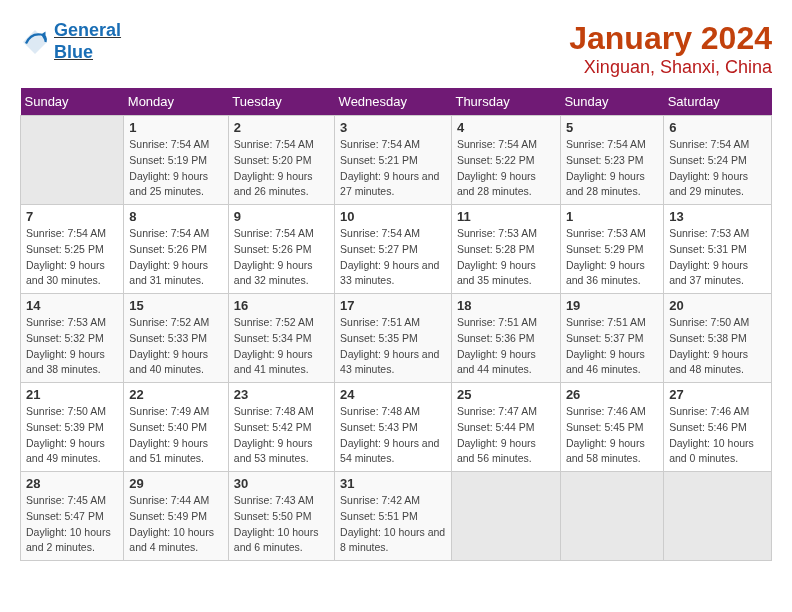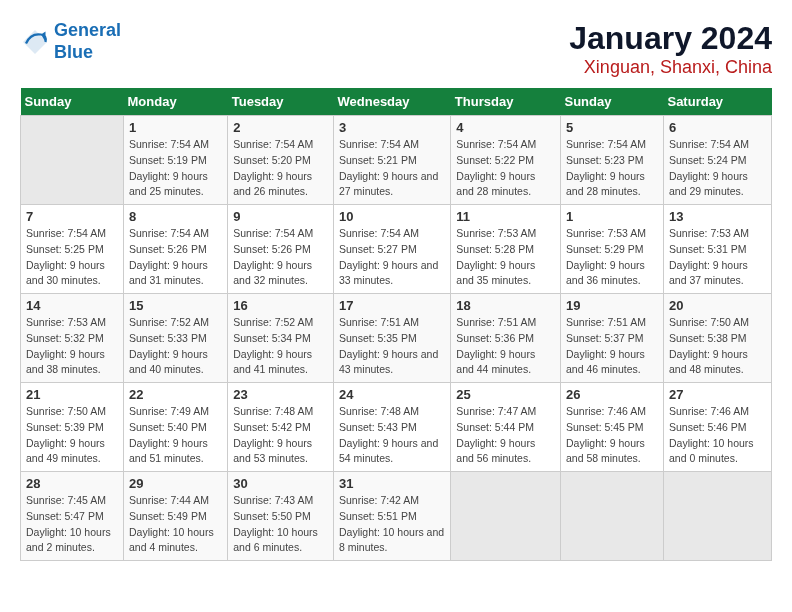--- a/index.html
+++ b/index.html
@@ -18,54 +18,55 @@
     }
     .logo {
       display: flex;
       align-items: center;
     }
     .logo-text {
       font-size: 18px;
       font-weight: bold;
       color: #333;
       line-height: 1.2;
+      text-decoration: underline;
     }
     .logo-text span {
       color: #1a6eb5;
     }
     .logo-icon {
       width: 30px;
       height: 30px;
       margin-right: 4px;
     }
     .title-block {
       text-align: right;
     }
     .title-block h1 {
       font-size: 32px;
       font-weight: bold;
-      color: #0f172a;
+      color: #c2410c;
     }
     .title-block h2 {
       font-size: 18px;
       font-weight: normal;
       color: #b91c1c;
     }
     table {
       width: 100%;
       border-collapse: collapse;
       font-size: 11px;
     }
     thead tr th {
-      background-color: #15803d;
+      background-color: #701a75;
       color: #fff;
       padding: 6px 4px;
       text-align: left;
       font-size: 13px;
-      font-weight: bold;
+      font-weight: normal;
     }
     tbody tr td {
       border: 1px solid #ccc;
       padding: 4px 5px;
       vertical-align: top;
       min-height: 80px;
       background: #fff;
     }
     tbody tr:nth-child(odd) td {
       background: #f9f9f9;

